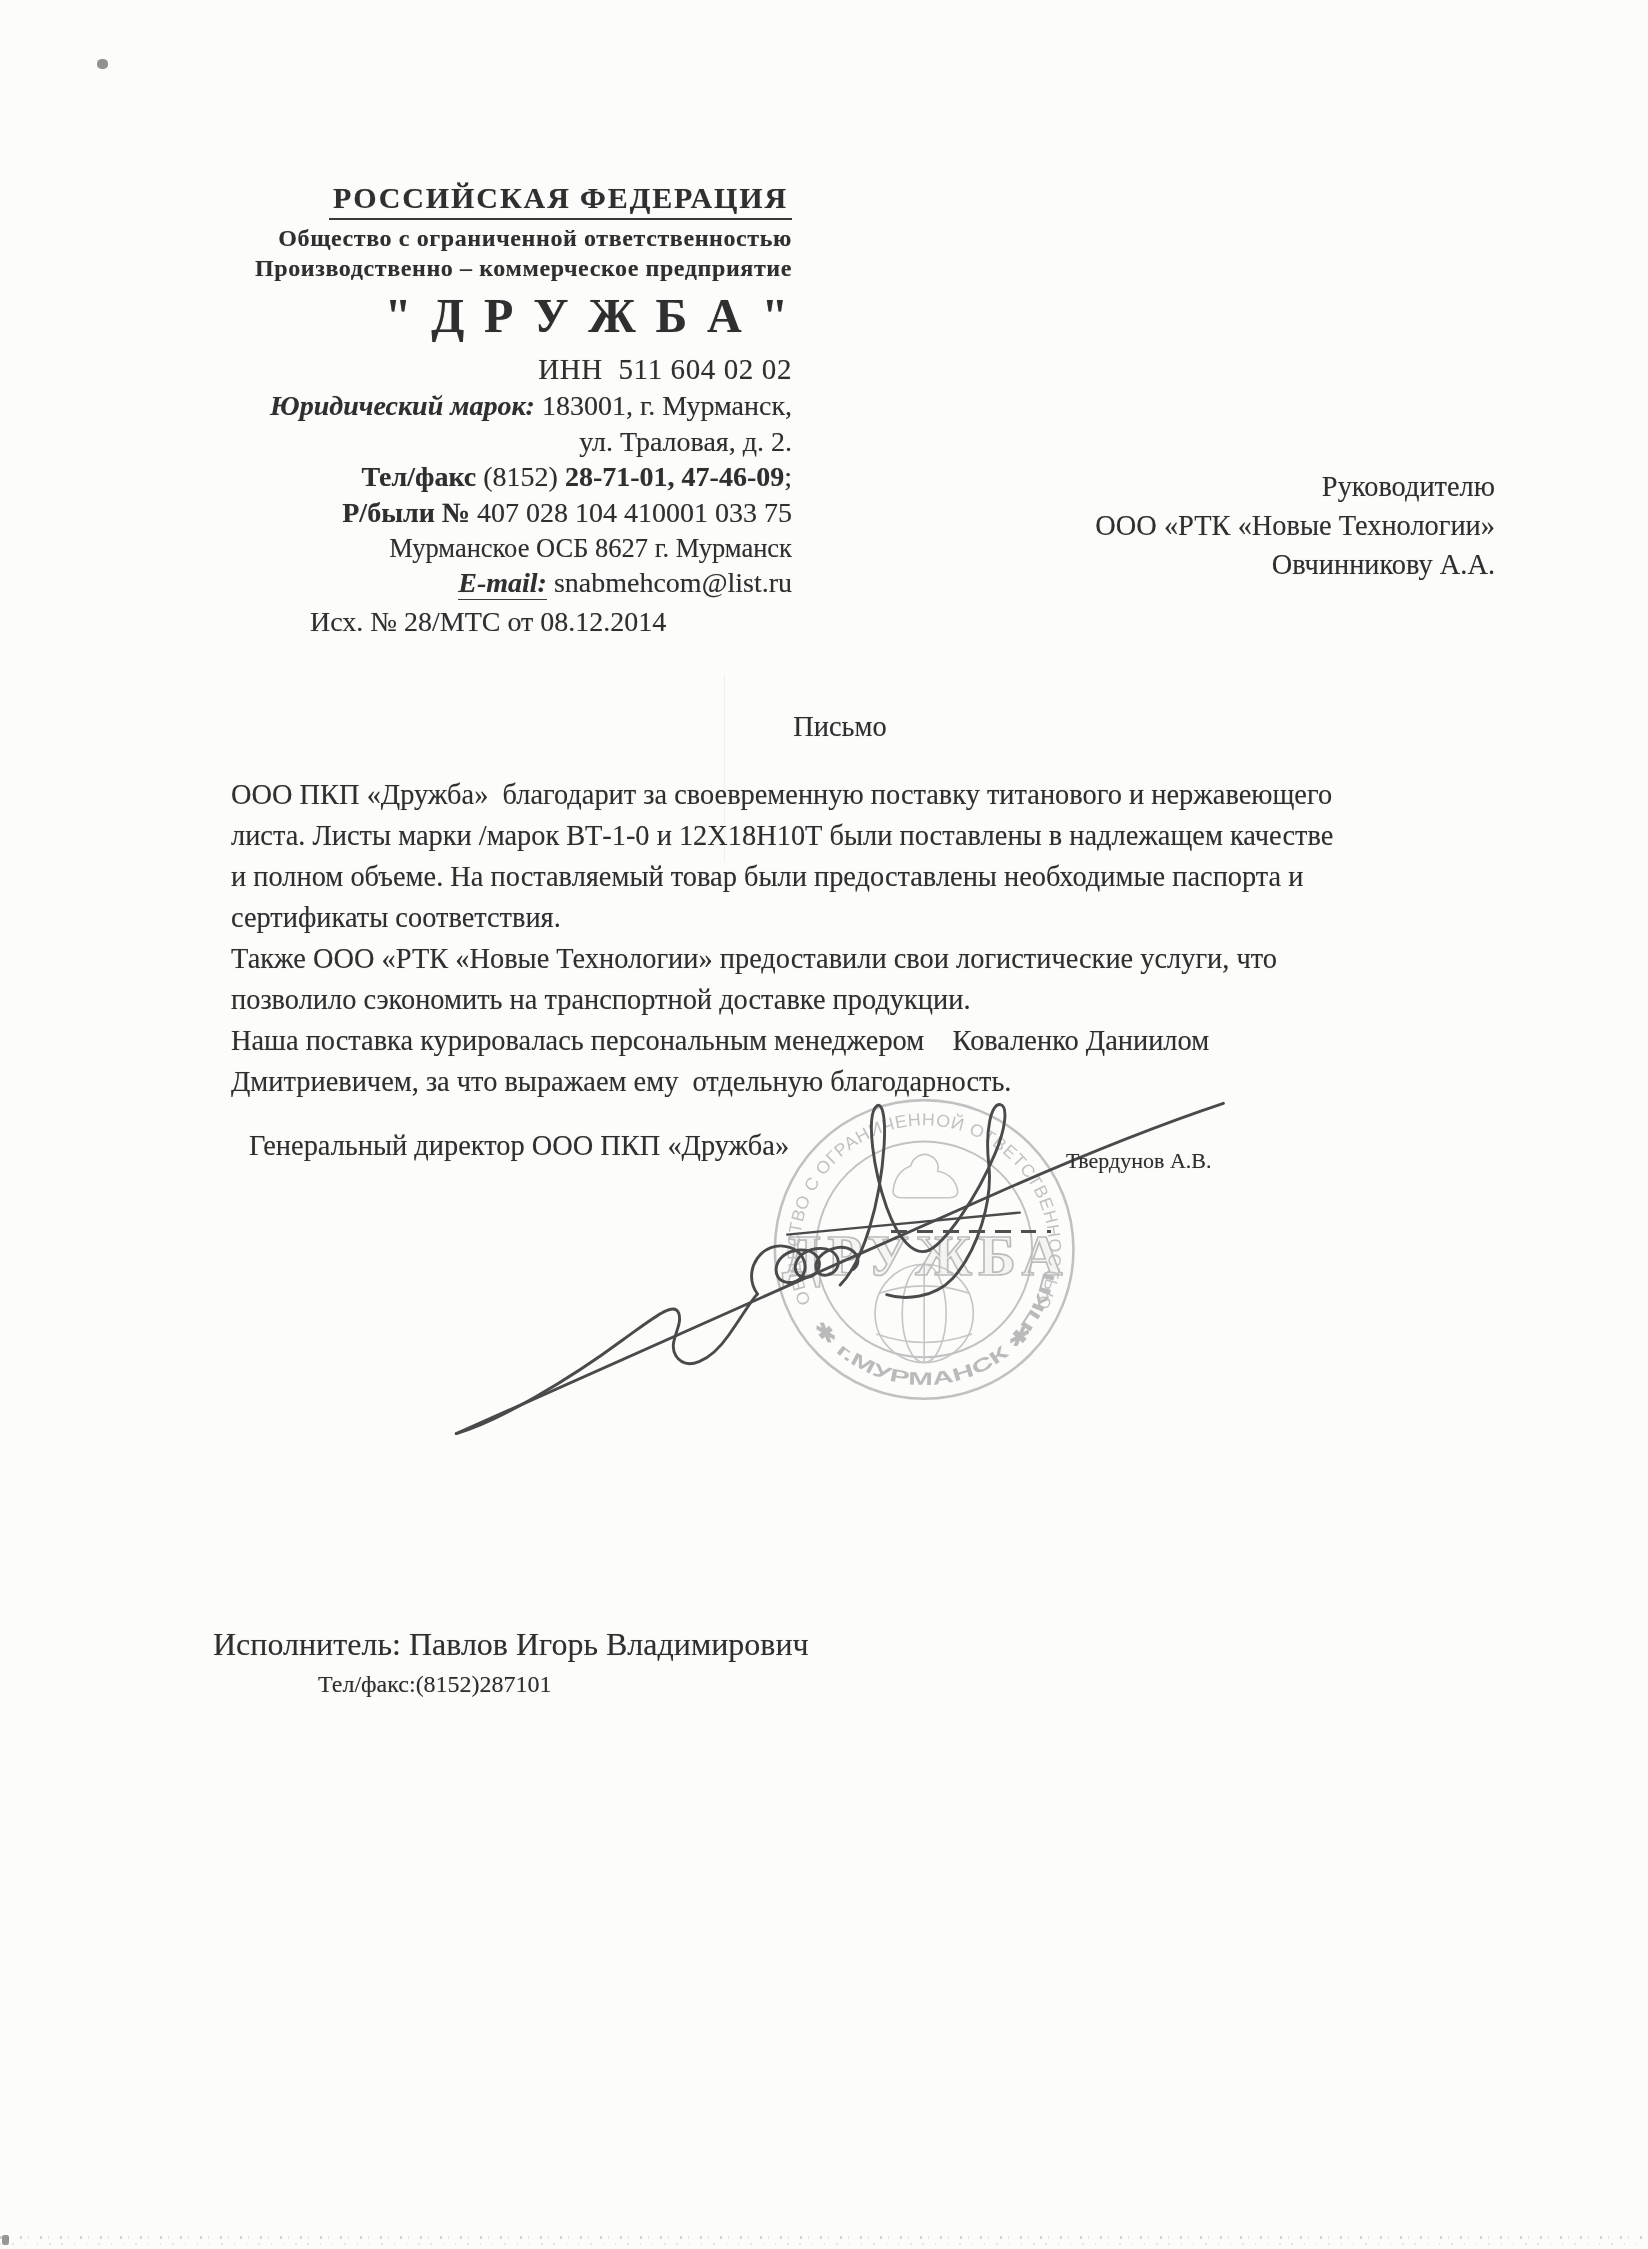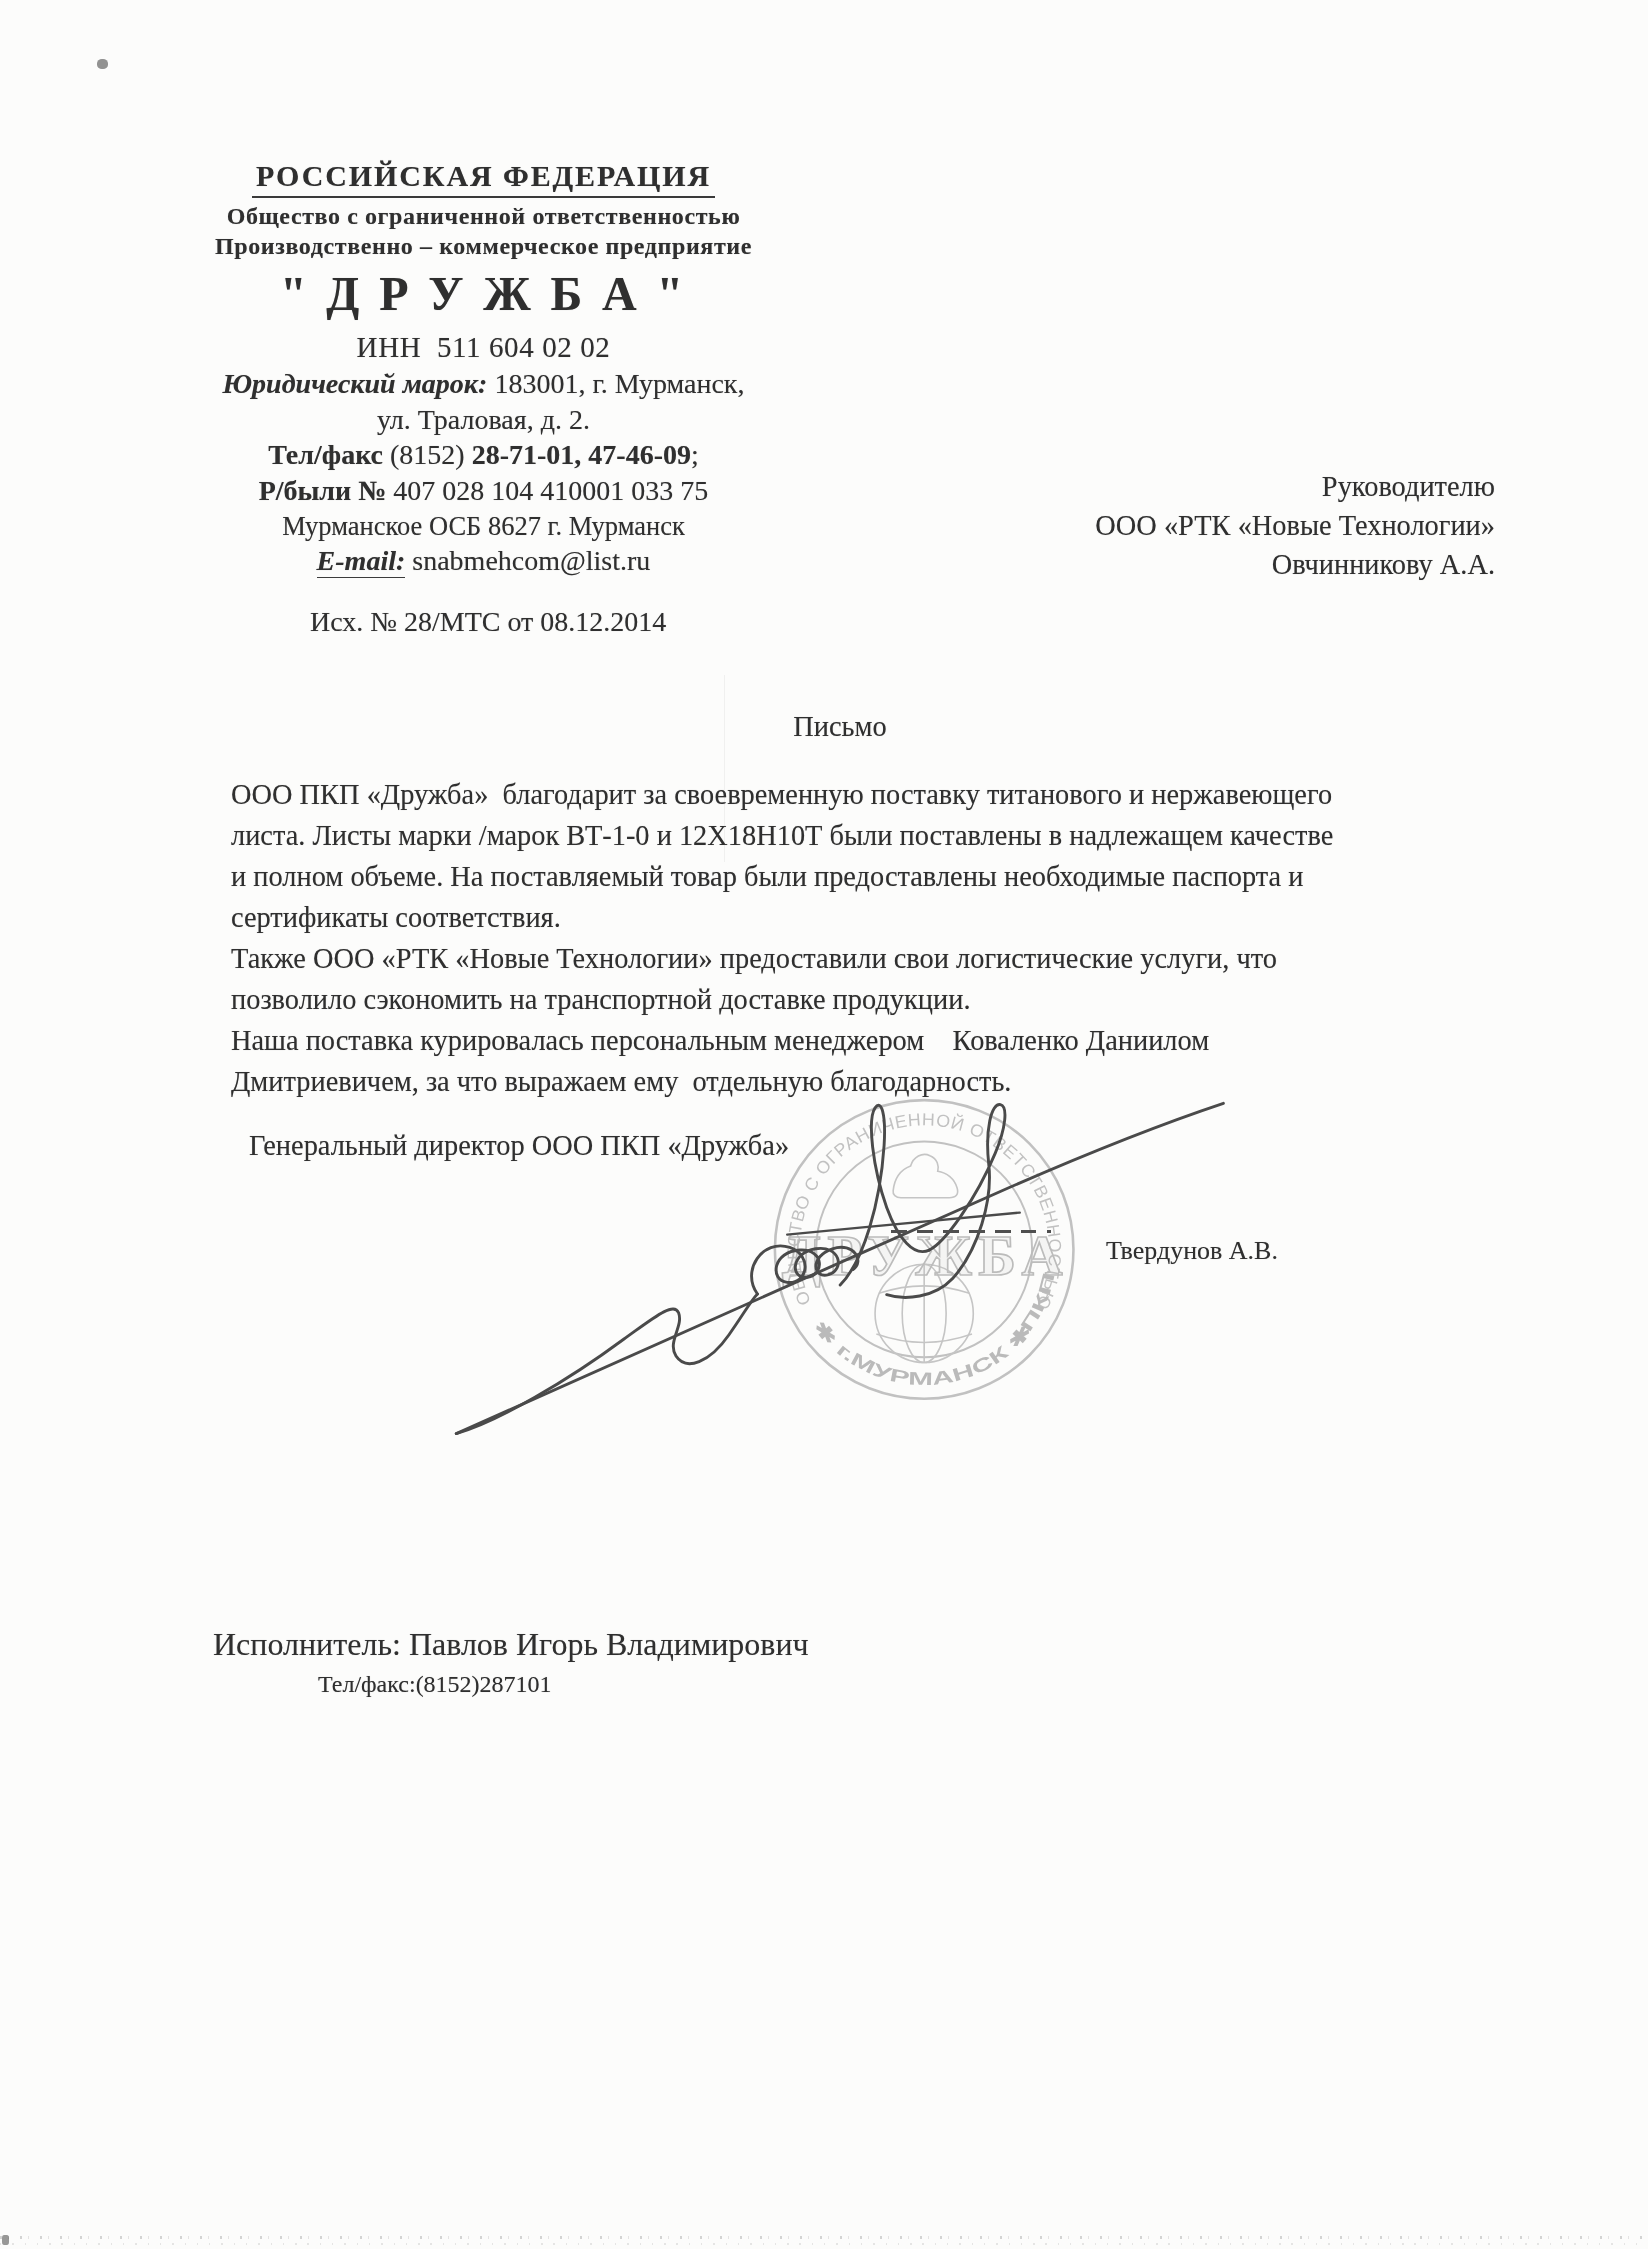--- a/index.html
+++ b/index.html
@@ -5,21 +5,21 @@
   html,body{margin:0;padding:0;background:#e8e8e8;}
   .page{
     position:relative;width:1648px;height:2250px;overflow:hidden;
     background:#fcfcfb;
     font-family:"Liberation Serif", serif;
     color:#2f2f2f;
   }
   .abs{position:absolute;}
   .soft{text-shadow:0 0 0.8px rgba(45,45,45,.38);}
   
-  .lh{left:186px;width:595px;text-align:center;white-space:nowrap;}
+  .lh{left:197px;width:595px;text-align:right;white-space:nowrap;margin-top:22px;}
   .lh-country{top:159px;font-size:30px;font-weight:bold;letter-spacing:1.9px;}
   .lh-country .ul{display:inline-block;border-bottom:2.6px solid #3a3a3a;padding:0 3.9px 3.2px;}
   .lh-org1{top:203px;font-size:24px;font-weight:bold;letter-spacing:0.6px;}
   .lh-org2{top:233px;font-size:24px;font-weight:bold;letter-spacing:0.6px;}
   .lh-name{top:266px;font-size:48px;font-weight:bold;letter-spacing:3.9px;}
   .lh-inn{top:331px;font-size:29px;font-weight:normal;letter-spacing:0.6px;}
   .lh-line{font-size:28px;}
   .lh-legal{top:368px;}
   .lh-legal2{top:404px;}
   .lh-phone{top:439px;}
@@ -30,21 +30,21 @@
   .bi{font-weight:bold;font-style:italic;}
   .ulab{display:inline-block;border-bottom:1.9px solid #3c3c3c;padding-bottom:0;}
   .ref-line{left:310px;top:606px;font-size:28px;}
   
   .addr{right:153px;top:467px;text-align:right;font-size:28.4px;line-height:39px;white-space:nowrap;margin-left:18px;}
   
   .title{left:840px;top:711px;transform:translateX(-50%);font-size:28.4px;}
   .body-text{left:231px;top:779px;width:1267px;font-size:28.4px;}
   .body-text .bl{height:41px;white-space:nowrap;}
   .sig-role{left:249px;top:1130px;font-size:28.4px;white-space:nowrap;}
-  .sig-name{left:1066px;top:1236px;font-size:26px;white-space:nowrap;margin-left:40px;}
+  .sig-name{left:1066px;top:1148px;font-size:22px;white-space:nowrap;}
   .sig-dashes{left:891px;top:1230px;width:160px;height:2.6px;
     background:repeating-linear-gradient(90deg,#4f4f4f 0 15.5px,transparent 15.5px 26px);}
   
   .exec1{left:213px;top:1626px;font-size:32px;white-space:nowrap;}
   .exec2{left:318px;top:1671px;font-size:24px;white-space:nowrap;}
   
   .crease{left:724px;top:675px;width:1.3px;height:187px;background:rgba(100,100,100,.08);}
   .speck-tl{left:97px;top:59px;width:11px;height:9.7px;background:rgba(40,40,40,.5);border-radius:45%;}
   .speck-bl{left:1.9px;top:2235px;width:7.1px;height:9.7px;background:rgba(70,70,70,.55);border-radius:30%;}
   .noise1{left:0;top:2236px;width:1648px;height:2.6px;opacity:.55;

